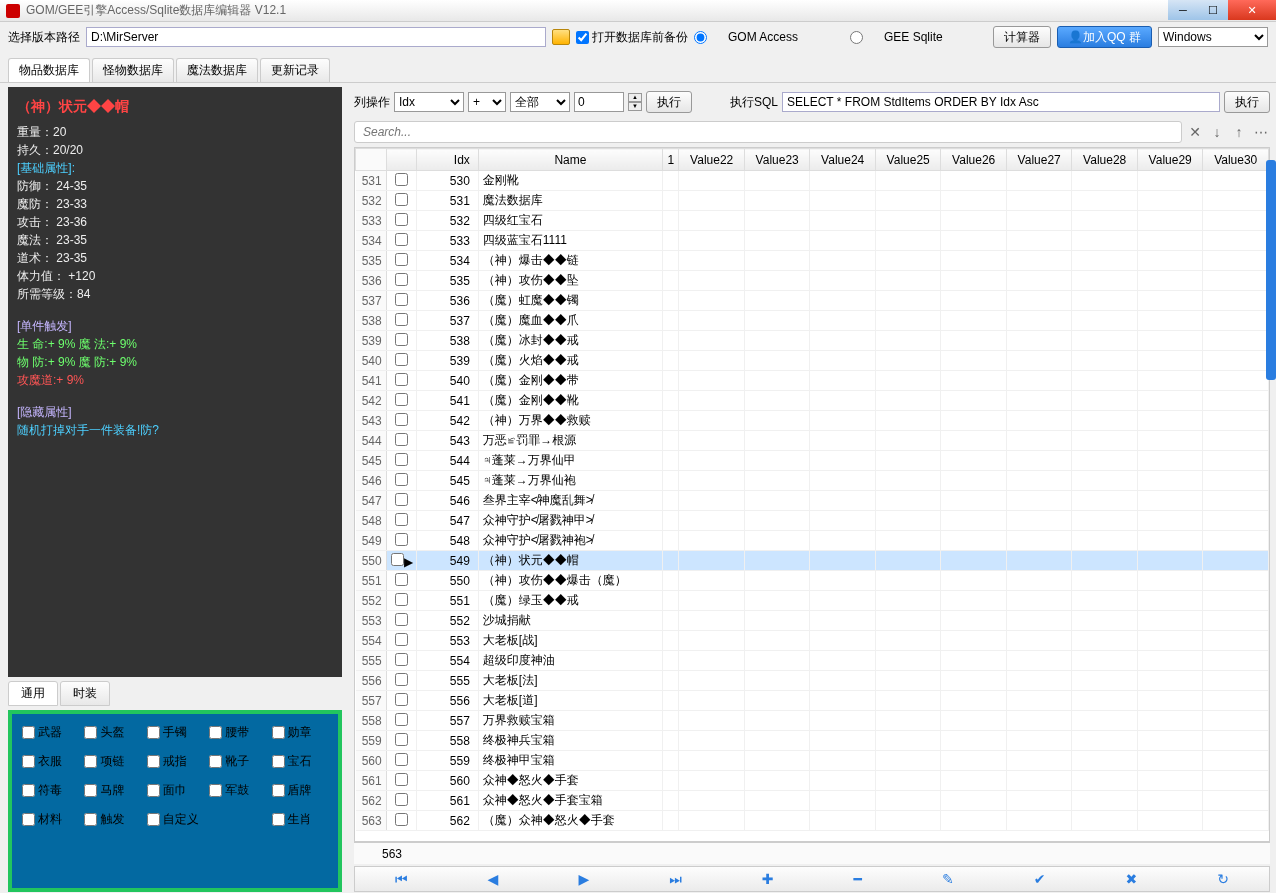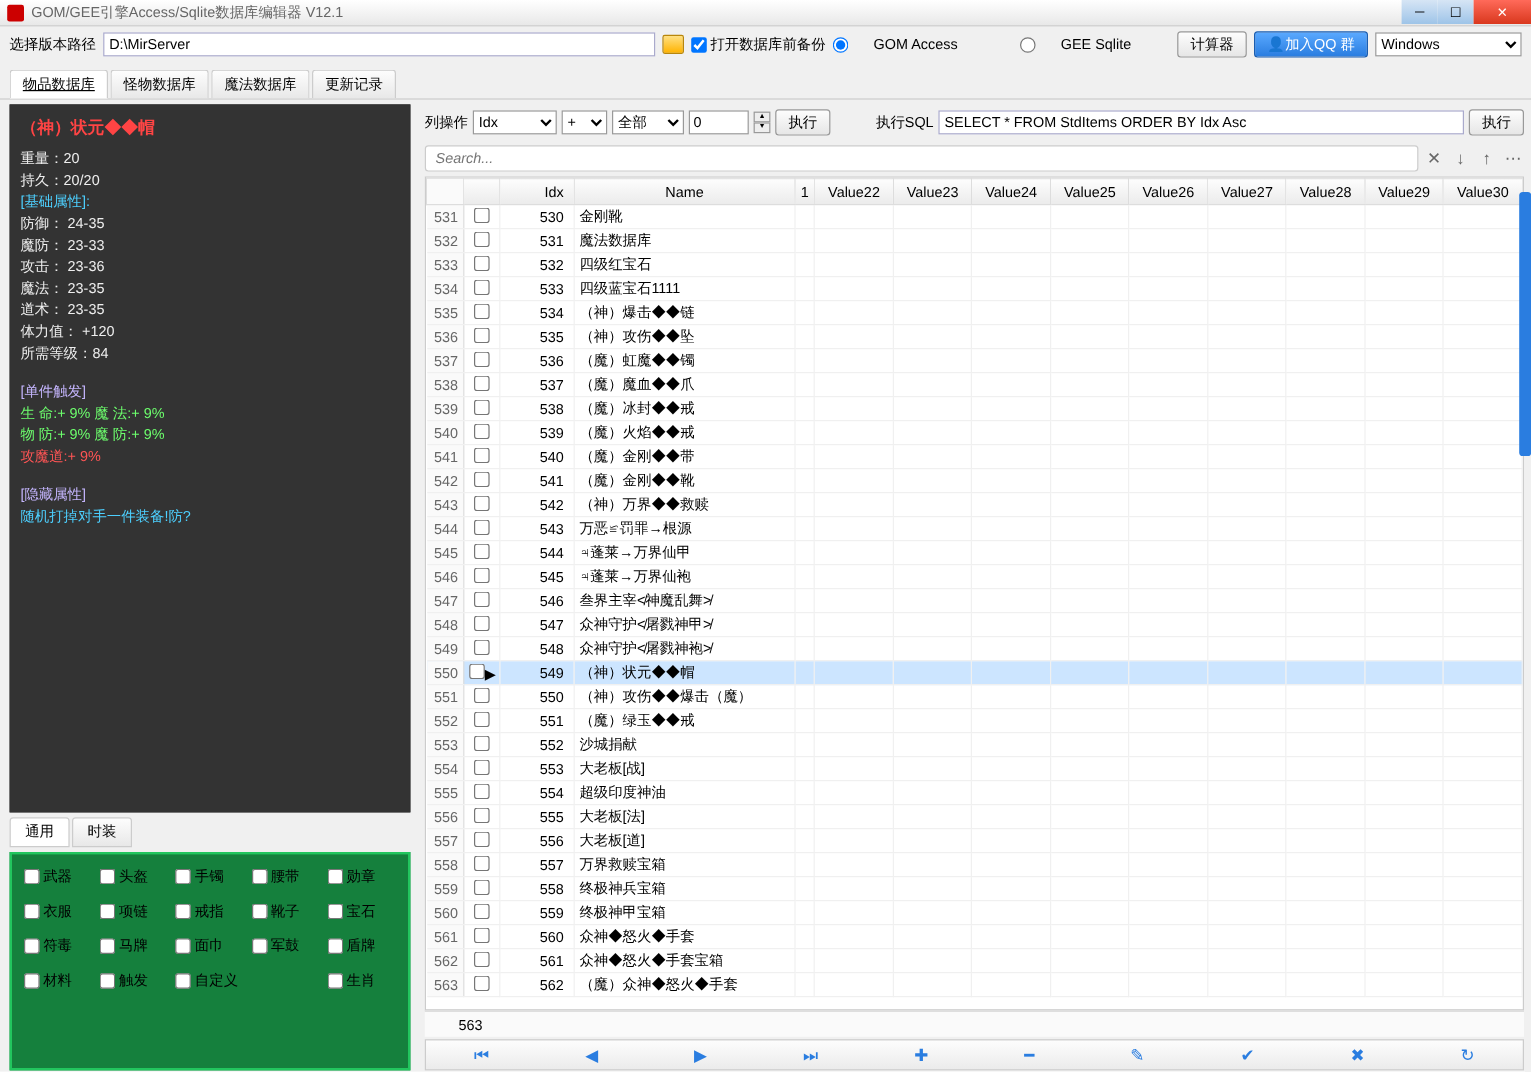--- a/index.html
+++ b/index.html
@@ -22,38 +22,38 @@
 .folder-icon { width: 18px; height: 16px; background: linear-gradient(#ffe082,#ffb300); border: 1px solid #b8860b; border-radius: 2px; }
 .chk { display: inline-flex; align-items: center; gap: 3px; }
 .radio { display: inline-flex; align-items: center; gap: 21px; }
 .btn { height: 22px; padding: 0 10px; background: linear-gradient(#fdfdfd,#e6e6e6); border: 1px solid #999; border-radius: 3px; cursor: pointer; display: inline-flex; align-items: center; }
 .btn.blue { background: linear-gradient(#5aa9ff,#2a7de0); color: #fff; border-color: #1a5db0; }
 .sel { height: 20px; border: 1px solid #999; background: #fff; }
 
 
 .tabs { display: flex; padding: 0 8px; margin-top: 6px; border-bottom: 1px solid #ccc; }
 .tab { padding: 3px 10px; background: linear-gradient(#fdfdfd,#e8e8e8); border: 1px solid #ccc; border-bottom: none; border-radius: 3px 3px 0 0; margin-right: 2px; cursor: pointer; }
-.tab.active { background: #fff; font-weight: normal; text-decoration: underline; }
+.tab.active { background: #fff; font-weight: normal; }
 
 
 .main { display: flex; height: calc(100% - 80px); }
 .left-panel { width: 350px; display: flex; flex-direction: column; padding: 4px 8px; }
 .preview { flex: 0 0 590px; background: #333; border: 1px solid #333; padding: 8px; color: #eee; line-height: 1.5; overflow: hidden; }
 .preview .title-red { color: #ff4444; font-weight: bold; font-size: 14px; margin-bottom: 6px; }
 .preview .cyan { color: #4dd0ff; }
 .preview .yellow { color: #c4b5fd; }
 .preview .green { color: #6dff6d; }
 .preview .red { color: #ff5555; }
 .preview .white { color: #eee; }
 
 .subtabs { display: flex; padding: 4px 0; }
 .subtab { padding: 3px 12px; background: linear-gradient(#fdfdfd,#e8e8e8); border: 1px solid #ccc; border-radius: 3px 3px 0 0; cursor: pointer; margin-right: 2px; }
 .subtab.active { background: #fff; }
 
-.filter-box { flex: 1; border: 2px solid #22c55e; background: #15803d; padding: 10px; }
+.filter-box { flex: 1; border: 4px solid #22c55e; background: #0369a1; padding: 10px; }
 .filter-grid { display: grid; grid-template-columns: repeat(5, 1fr); gap: 12px 6px; }
 .filter-grid .chk { font-size: 12px; }
 
 
 .right-panel { flex: 1; display: flex; flex-direction: column; padding: 4px 6px 4px 4px; }
 .col-ops { display: flex; align-items: center; gap: 4px; padding: 4px 0; }
 .col-ops .sel, .col-ops input { height: 20px; }
 .num-input { width: 50px; border: 1px solid #999; padding: 0 3px; }
 .spinner { width: 14px; display: flex; flex-direction: column; }
 .spinner div { height: 9px; border: 1px solid #999; background: #eee; font-size: 6px; text-align: center; line-height: 6px; cursor: pointer; }
@@ -110,21 +110,21 @@
       <span>GOM Access</span>
     </label>
   <span style="width:40px"></span>
   <label class="radio">
       <input type="radio" name="eng" style="">
       <span>GEE Sqlite</span>
     </label>
   <span style="flex:1"></span>
   <button class="btn">计算器</button>
   <button class="btn blue">👤 <span>加入QQ 群</span></button>
-  <select class="sel" style="width:122px"><option>Windows</option></select>
+  <select class="sel" style="width:110px"><option>Windows</option></select>
 </div>
 
 <div class="tabs">
   <div class="tab active">物品数据库</div>
   <div class="tab">怪物数据库</div>
   <div class="tab">魔法数据库</div>
   <div class="tab">更新记录</div>
 </div>
 
 <div class="main">

